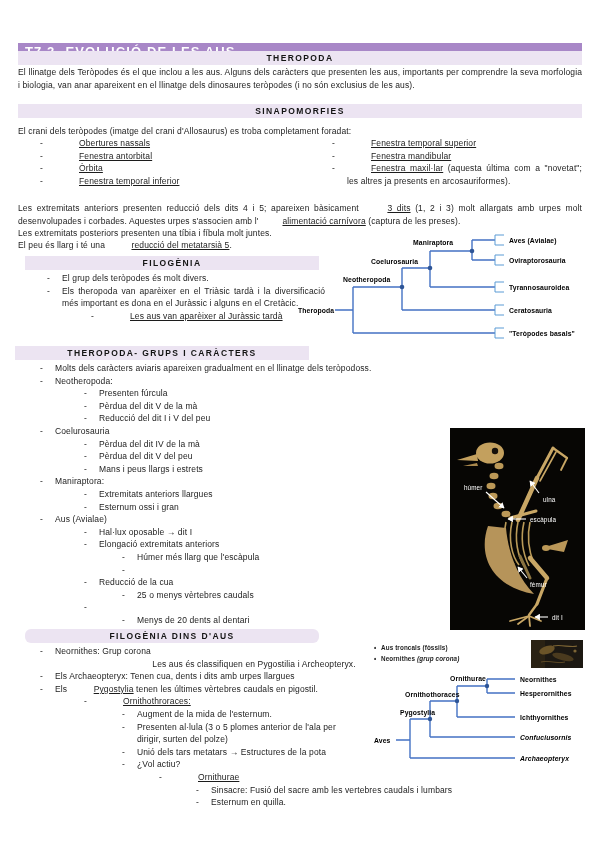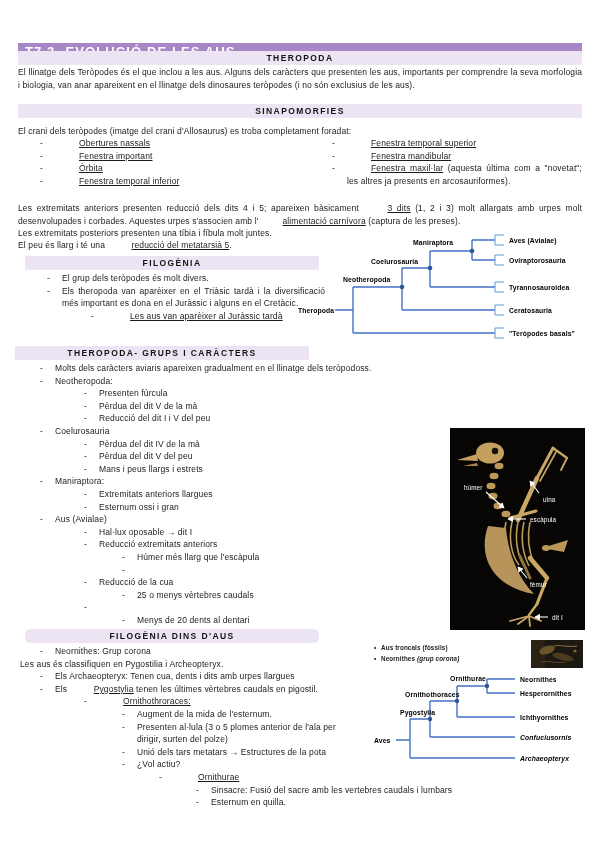--- a/index.html
+++ b/index.html
@@ -12,21 +12,21 @@
   .band{background:#ece4f2;color:#141414;font-weight:bold;font-size:8.5px;
         letter-spacing:1.4px;height:14px;line-height:14px;text-align:center;}
   .para{text-align:justify;}
   .u{text-decoration:underline;margin-left:24px;}
   .i{font-style:italic;}
   .b{font-weight:bold;}
   .li{display:flex;align-items:flex-start;}
   .li .dash{flex:0 0 15px;}
   .li .txt{flex:1;}
   .just .txt{text-align:justify;}
-  .lvl0{padding-left:2px;}
+  .lvl0{padding-left:2px;text-align:center;}
   .lvl1{padding-left:22px;}
   .lvl2{padding-left:66px;}
   .lvl3{padding-left:104px;}
   .lvl4{padding-left:141px;}
   .lvl5{padding-left:178px;}
   .legend .li{line-height:11px;font-size:6.3px;font-weight:bold;}
   .legend .lvl1{padding-left:2px;}
   .legend .dash{flex:0 0 7px;}
   svg text{font-family:"Liberation Sans",sans-serif;}
   .treelabel{font-size:6.8px;font-weight:bold;fill:#000;}
@@ -48,21 +48,21 @@
 
   <div class="abs" style="left:18px;top:125px;width:564px;">El crani dels teròpodes (imatge del crani d'Allosaurus) es troba completament foradat:</div>
 
   <div class="abs" style="left:18px;top:137px;width:280px;">
       <div class="li lvl1">
         <span class="dash">-</span>
         <span class="txt"><span class="u">Obertures nassals</span></span>
       </div>
       <div class="li lvl1">
         <span class="dash">-</span>
-        <span class="txt"><span class="u">Fenestra important</span></span>
+        <span class="txt"><span class="u">Fenestra antorbital</span></span>
       </div>
       <div class="li lvl1">
         <span class="dash">-</span>
         <span class="txt"><span class="u">Òrbita</span></span>
       </div>
       <div class="li lvl1">
         <span class="dash">-</span>
         <span class="txt"><span class="u">Fenestra temporal inferior</span></span>
       </div>
     </div>
@@ -182,21 +182,21 @@
       <div class="li lvl1">
         <span class="dash">-</span>
         <span class="txt"><span>Aus (Avialae)</span></span>
       </div>
       <div class="li lvl2">
         <span class="dash">-</span>
         <span class="txt"><span>Hal·lux oposable → dit I</span></span>
       </div>
       <div class="li lvl2">
         <span class="dash">-</span>
-        <span class="txt"><span>Reducció extremitats anteriors</span></span>
+        <span class="txt"><span>Elongació extremitats anteriors</span></span>
       </div>
       <div class="li lvl3">
         <span class="dash">-</span>
         <span class="txt"><span>Húmer més llarg que l'escàpula</span></span>
       </div>
       <div class="li lvl3">
         <span class="dash">-</span>
       </div>
       <div class="li lvl2">
         <span class="dash">-</span>

